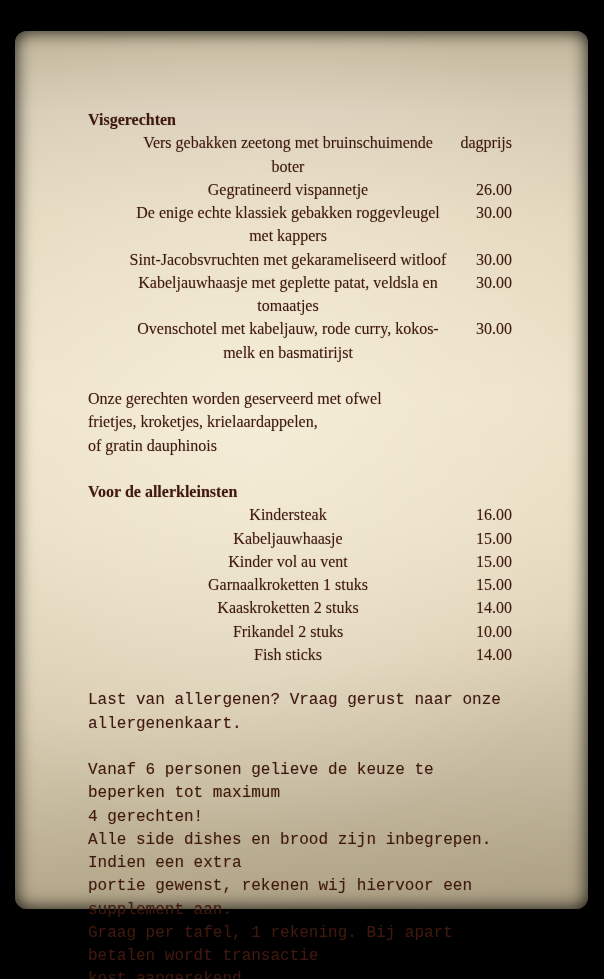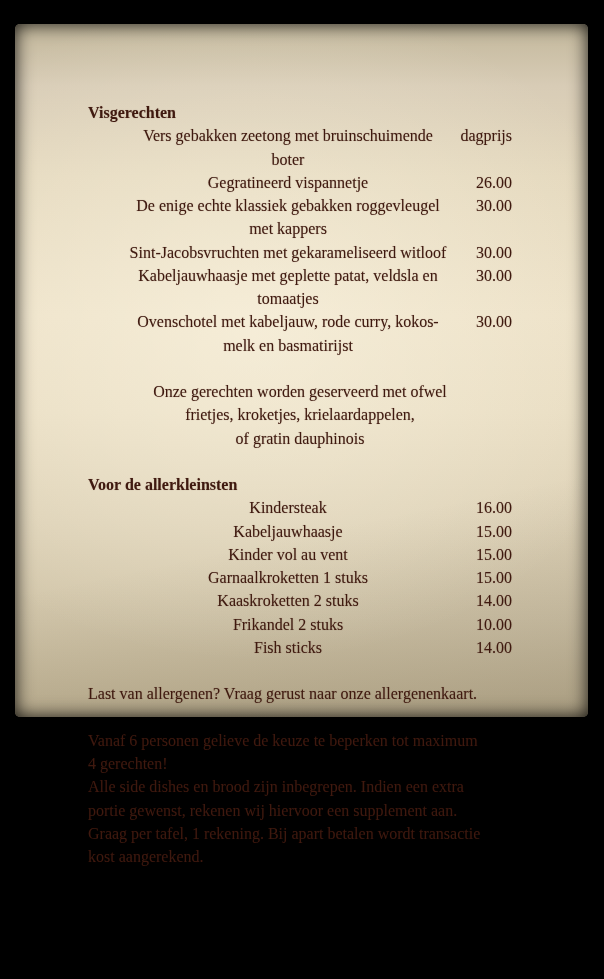--- a/index.html
+++ b/index.html
@@ -10,24 +10,24 @@
   .stage {
     position: relative;
     width: 604px;
     height: 979px;
     background: #000000;
     overflow: hidden;
   }
   .paper {
     position: absolute;
     left: 15px;
-    top: 24px;
+    top: 31px;
     width: 573px;
-    height: 693px;
-    border-radius: 5px;
+    height: 878px;
+    border-radius: 12px;
     background:
       radial-gradient(ellipse 120% 80% at 42% 44%, rgba(255,250,233,0.50) 0%, rgba(255,250,233,0.0) 60%),
       linear-gradient(168deg, rgba(0,0,0,0.0) 70%, rgba(60,50,35,0.18) 100%),
       linear-gradient(180deg, #c2b79b 0%, #d8ccb6 9%, #e4d8bd 22%, #ece0c6 42%, #e8dcc1 56%, #ddd1b6 72%, #d0c4a8 86%, #c1b495 100%);
     box-shadow: 0 0 18px rgba(0,0,0,0.9) inset;
   }
   .content {
     position: absolute;
     left: 0;
     top: 0;
@@ -52,28 +52,29 @@
     text-align: center;
   }
   .dish-price {
     position: absolute;
     right: 0;
     top: 0;
     text-align: right;
   }
   .serving-note {
     white-space: pre-line;
-    text-align: center;
+    text-align: left;
     margin-top: 23.25px;
   }
   .gap-above {
     margin-top: 23.25px;
   }
   .footer-block {
     white-space: pre-line;
+    font-family: Liberation Mono, monospace;
   }
 </style>
 </head>
 <body>
 
 <div class="stage">
   <div class="paper">
     <div class="content">
 
       <div class="section-title">Visgerechten</div>

